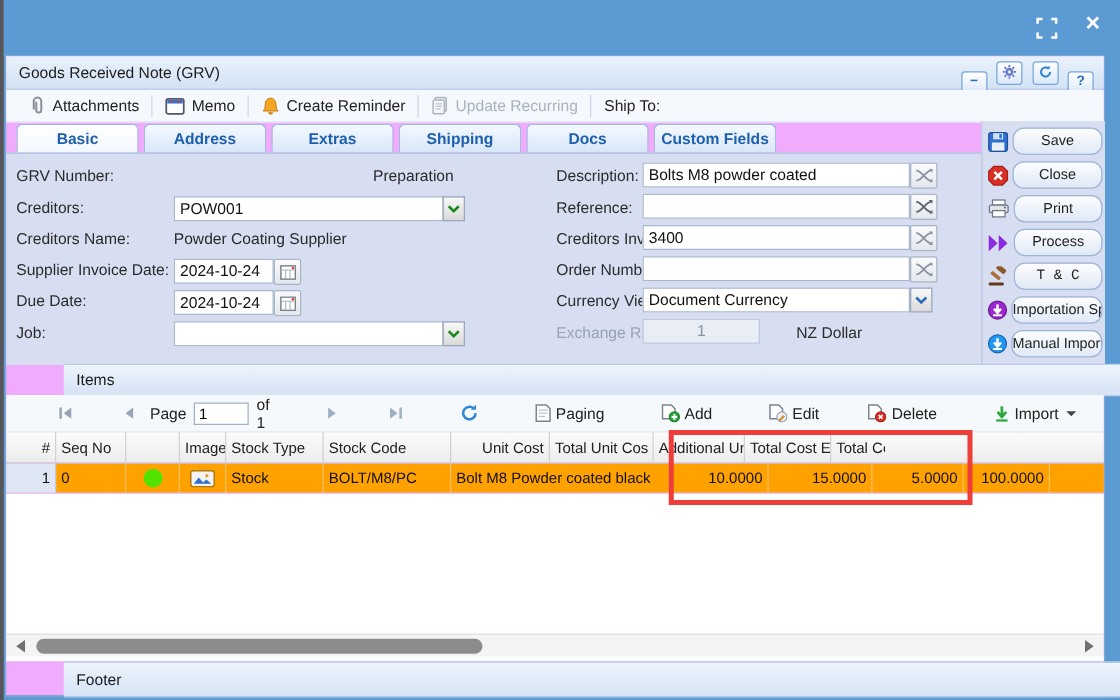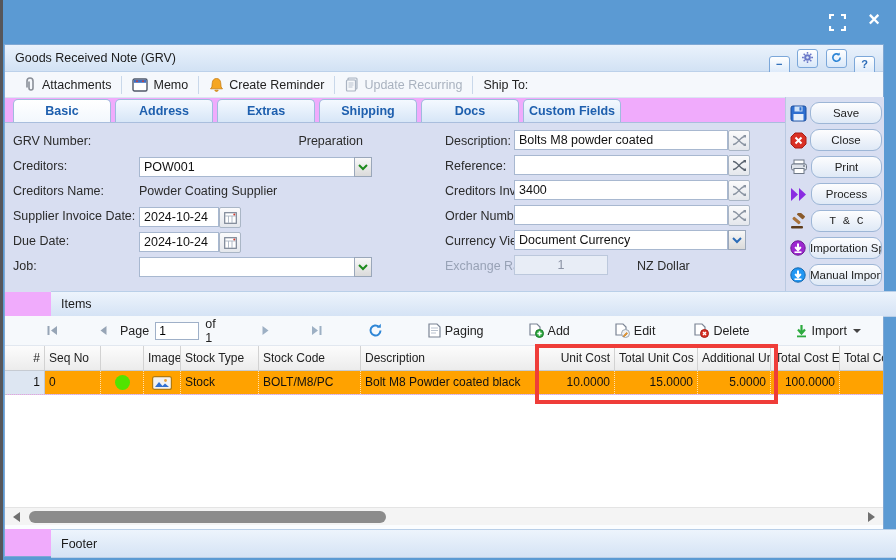--- a/index.html
+++ b/index.html
@@ -448,21 +448,20 @@
     <span style="margin-left:auto;color:#444;">Displaying 1 - 1 of 1</span>
   </div>
 
   <div class="abs" id="grid-header">
     <div class="hcell c1 hnum">#</div>
     <div class="hcell c2">Seq No</div>
     <div class="hcell c3"></div>
     <div class="hcell c4">Image</div>
     <div class="hcell c5">Stock Type</div>
     <div class="hcell c6">Stock Code</div>
-    <div class="hcell c7">Description</div>
     <div class="hcell c8 hnum">Unit Cost</div>
     <div class="hcell c9">Total Unit Cos</div>
     <div class="hcell c10">Additional Uni</div>
     <div class="hcell c11">Total Cost Ex (</div>
     <div class="hcell c12">Total Cos</div>
   </div>
 
   <div class="abs" id="grid-row">
     <div class="rcell rownum c1">1</div>
     <div class="rcell c2">0</div>

